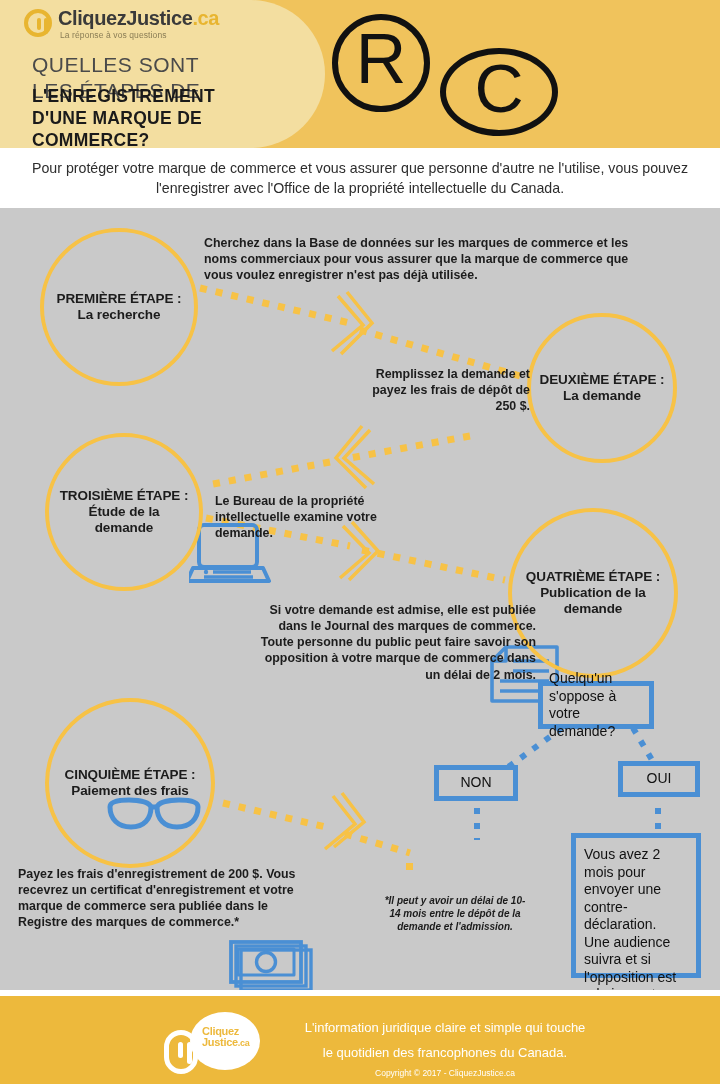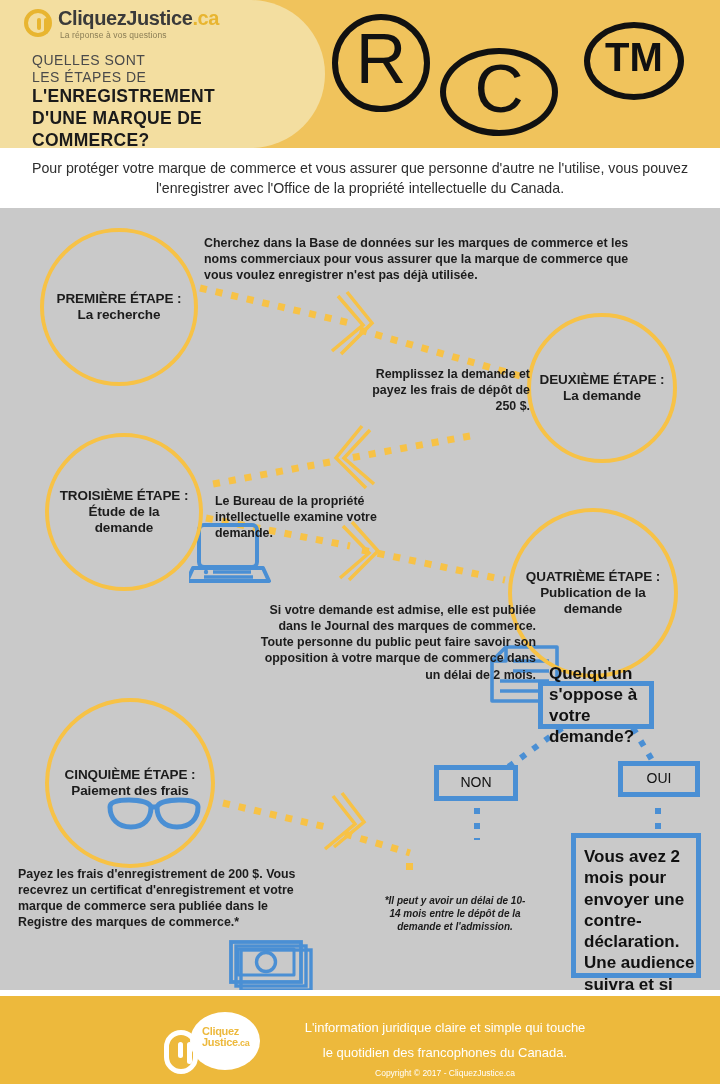--- a/index.html
+++ b/index.html
@@ -16,21 +16,21 @@
   .header{position:absolute;left:0;top:0;width:720px;height:148px;background:#f0c35c;overflow:hidden;}
   .header-left-band{position:absolute;left:0;top:0;width:325px;height:148px;background:#f3dea0;
      border-top-right-radius:170px;border-bottom-right-radius:170px;}
   .logo{position:absolute;left:24px;top:6px;width:175px;height:42px;}
   .logo-mark{position:absolute;left:0;top:3px;width:28px;height:28px;border:4px solid #e8b530;border-radius:50%;box-sizing:border-box;}
   .logo-mark:after{content:"";position:absolute;left:9px;top:5px;width:4px;height:12px;background:#e8b530;border-radius:2px;}
   .logo-mark:before{content:"";position:absolute;left:16px;top:5px;width:4px;height:16px;background:#e8b530;border-radius:2px;}
   .logo-text{position:absolute;left:34px;top:1px;font-size:20px;font-weight:bold;color:#3a3a3a;letter-spacing:-0.4px;white-space:nowrap;}
   .logo-text .ca{color:#e8b530;}
   .logo-sub{position:absolute;left:36px;top:24px;font-size:8.5px;color:#8a7d55;letter-spacing:0.1px;white-space:nowrap;}
-  .head-line1{position:absolute;left:32px;top:52px;font-size:14px;color:#4a4a4a;line-height:1.22;letter-spacing:0.5px;}
+  .head-line1{position:absolute;left:32px;top:52px;font-size:21px;color:#4a4a4a;line-height:1.22;letter-spacing:0.5px;}
   .head-line2{position:absolute;left:32px;top:86px;font-size:17.5px;font-weight:bold;color:#1a1a1a;line-height:1.25;letter-spacing:0.3px;}
   .tm-sym{position:absolute;border:6px solid #111;border-radius:50%;display:flex;align-items:center;justify-content:center;
      color:#111;font-weight:normal;box-sizing:border-box;}
   #sym-r{left:332px;top:14px;width:98px;height:98px;font-size:70px;}
   #sym-c{left:440px;top:48px;width:118px;height:88px;font-size:68px;}
   #sym-tm{left:584px;top:22px;width:100px;height:78px;font-size:40px;font-weight:bold;}
   .tm-sym span{position:relative;top:-4px;}
 
   
   .intro{position:absolute;left:0;top:148px;width:720px;height:60px;background:#ffffff;
@@ -50,21 +50,21 @@
   #c4{left:508px;top:300px;width:170px;height:170px;}
   #c5{left:45px;top:490px;width:170px;height:170px;}
 
   .ptext{position:absolute;font-weight:bold;color:#1c1c1c;font-size:12.4px;line-height:1.3;}
 
   .note-it{position:absolute;font-style:italic;font-weight:bold;color:#1c1c1c;font-size:10px;line-height:1.3;text-align:center;}
 
   
   .fbox{position:absolute;border:5px solid #4a8fd4;background:#c9c9c9;box-sizing:border-box;
      display:flex;align-items:center;}
-  .fbox .bt{font-weight:bold;color:#111;font-size:17px;line-height:1.25;}
+  .fbox .bt{font-weight:normal;color:#111;font-size:14px;line-height:1.25;}
   .fbox.center{justify-content:center;text-align:center;}
   .fbox.center .bt{font-size:14px;font-weight:normal;}
 
   svg.conn{position:absolute;left:0;top:0;width:720px;height:782px;pointer-events:none;}
 
   
   .icon{position:absolute;}
 
   
   .footer{position:absolute;left:0;top:990px;width:720px;height:101px;background:#ffffff;}
@@ -102,23 +102,20 @@
       <div>D'UNE MARQUE DE</div>
       <div>COMMERCE?</div>
     </div>
 
     <div class="tm-sym" id="sym-r">
         <span>R</span>
       </div>
     <div class="tm-sym" id="sym-c">
         <span>C</span>
       </div>
-    <div class="tm-sym" id="sym-tm">
-        <span>TM</span>
-      </div>
   </div>
 
   <div class="intro">
     <p>Pour protéger votre marque de commerce et vous assurer que personne d'autre ne l'utilise, vous pouvez l'enregistrer avec l'Office de la propriété intellectuelle du Canada.</p>
   </div>
 
   <div class="body-area">
 
     <svg class="conn" viewBox="0 0 720 782">
       <g stroke="#f7c246" stroke-width="7" stroke-linecap="butt" fill="none" stroke-dasharray="7,9">

